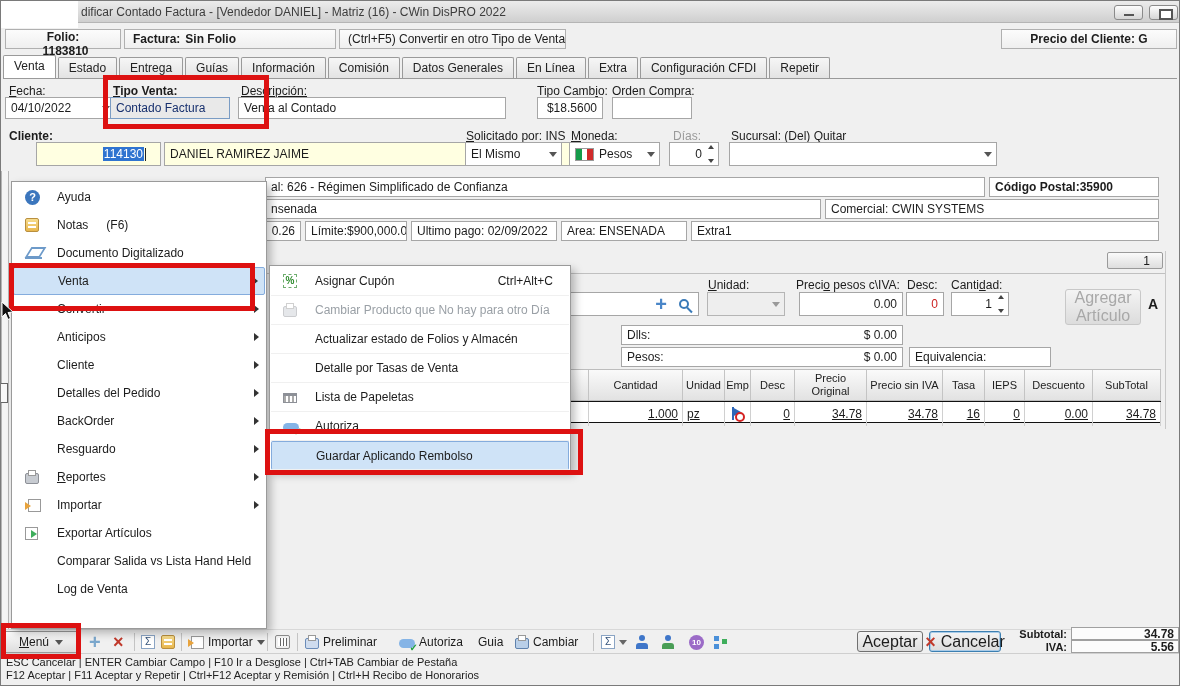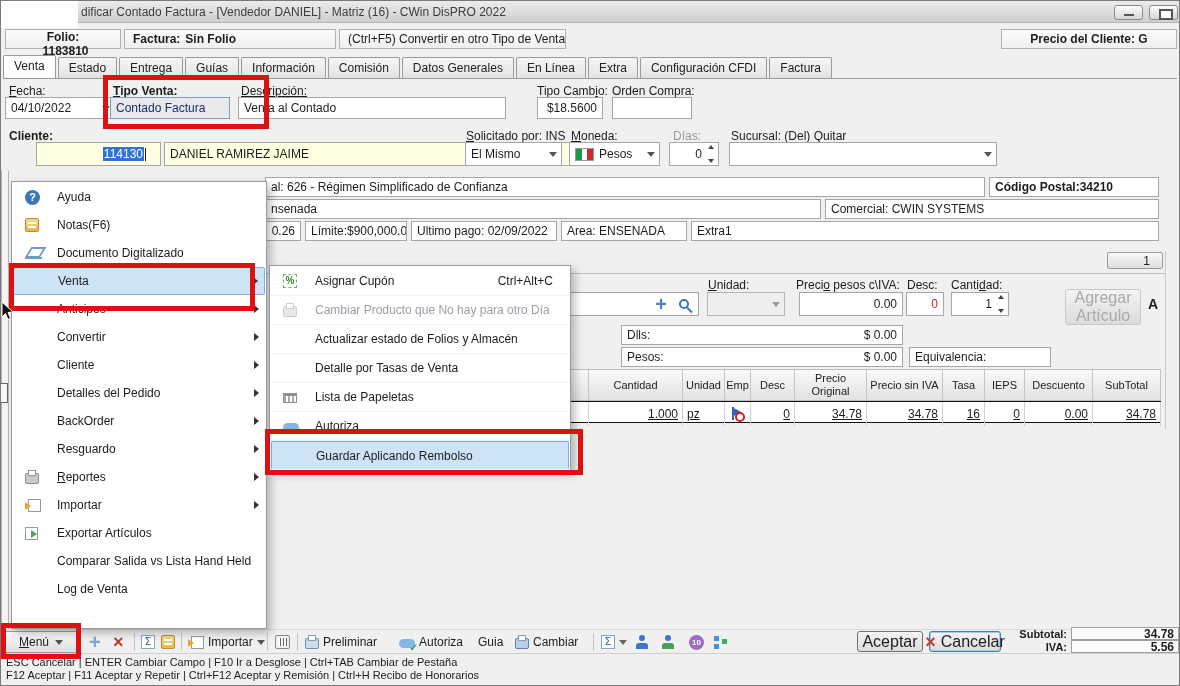--- a/index.html
+++ b/index.html
@@ -105,21 +105,21 @@
     box-shadow:8px 3px 0 #3fae5c,0 8px 0 #4a90d9;}
 
   
   .popup{position:absolute;background:#fff;border:1px solid #9a9a9a;box-shadow:4px 4px 8px rgba(0,0,0,.25);z-index:50;}
   .menu-item{display:flex;align-items:center;padding:0 6px 0 12px;position:relative;}
   #menu-list .menu-item{height:28px;}
   #submenu-list .menu-item{height:29px;border-bottom:1px solid #f0f0f0;}
   .mi-icon{width:24px;display:flex;justify-content:flex-start;align-items:center;flex:none;}
   .mi-label{margin-left:8px;white-space:nowrap;}
   .mi-short{margin-left:auto;padding-right:10px;white-space:nowrap;}
-  .mi-short.inline{margin-left:0;padding-right:0;}
+  .mi-short.inline{margin-left:18px;padding-right:0;}
   .mi-arrow{margin-left:auto;width:0;height:0;border:4px solid transparent;border-left:5px solid #333;border-right:none;}
   .menu-item.hl{background:#cfe3f7;border:1px solid #84acdd;border-radius:2px;}
   .menu-item.dis{color:#9aa0a6;}
 
   
   .grid-h{display:flex;height:32px;background:linear-gradient(#fafafa,#e2e2e2);border-top:1px solid #bdbdbd;border-bottom:1px solid #bdbdbd;}
   .grid-h .cell{border-right:1px solid #c4c4c4;font-size:11px;display:flex;align-items:center;justify-content:center;
     text-align:center;line-height:1.15;padding:1px 2px;}
   .grid-r{display:flex;height:22px;background:#fff;border-top:1.5px solid #111;border-bottom:1.5px solid #111;}
   .grid-r .cell{border-right:1px solid #d0d0d0;font-size:12px;display:flex;align-items:center;padding:12px 4px;text-decoration:underline;}
@@ -182,21 +182,21 @@
       <div class="tab active">Venta</div>
       <div class="tab">Estado</div>
       <div class="tab">Entrega</div>
       <div class="tab">Guías</div>
       <div class="tab">Información</div>
       <div class="tab">Comisión</div>
       <div class="tab">Datos Generales</div>
       <div class="tab">En Línea</div>
       <div class="tab">Extra</div>
       <div class="tab">Configuración CFDI</div>
-      <div class="tab">Factura</div>
+      <div class="tab">Repetir</div>
     </div>
 
   <div class="lbl" style="left:8px;top:83px;"><u>F</u>echa:</div>
   <div class="field" style="left:4px;top:96px;width:110px;height:22px;">
     <span>04/10/2022</span>
     <span class="tri-down combo-arrow"></span>
   </div>
   <div class="lbl bold" style="left:112px;top:83px;font-weight:bold;"><u>T</u>ipo Venta:</div>
   <div class="field dis" style="left:109px;top:96px;width:120px;height:22px;">
     <span>Contado Factura</span>
@@ -247,21 +247,21 @@
   <div class="lbl" style="left:730px;top:128px;">Sucursal: (Del) Quitar</div>
   <div class="field" style="left:728px;top:141px;width:268px;height:24px;">
     <span class="tri-down combo-arrow"></span>
   </div>
 
   <div class="field" style="left:264px;top:176px;width:720px;height:20px;">
     <span>al: 626 - Régimen Simplificado de Confianza</span>
   </div>
   <div class="field bold" style="left:988px;top:176px;width:170px;height:20px;font-weight:bold;">
     <span>Código Postal:</span>
-    <b>34210</b>
+    <b>35900</b>
   </div>
   <div class="field" style="left:264px;top:198px;width:556px;height:20px;">
     <span>nsenada</span>
   </div>
   <div class="field" style="left:824px;top:198px;width:334px;height:20px;">
     <span>Comercial: CWIN SYSTEMS</span>
   </div>
   <div class="field right" style="left:240px;top:220px;width:60px;height:20px;">
     <span>0.26</span>
   </div>
@@ -383,26 +383,26 @@
         </span>
         <span class="mi-label">Documento Digitalizado</span>
       </div>
       <div class="menu-item hl">
         <span class="mi-icon"></span>
         <span class="mi-label">Venta</span>
         <span class="mi-arrow"></span>
       </div>
       <div class="menu-item">
         <span class="mi-icon"></span>
+        <span class="mi-label">Convertir</span>
+        <span class="mi-arrow"></span>
+      </div>
+      <div class="menu-item">
+        <span class="mi-icon"></span>
         <span class="mi-label">Anticipos</span>
-        <span class="mi-arrow"></span>
-      </div>
-      <div class="menu-item">
-        <span class="mi-icon"></span>
-        <span class="mi-label">Convertir</span>
         <span class="mi-arrow"></span>
       </div>
       <div class="menu-item">
         <span class="mi-icon"></span>
         <span class="mi-label">Cliente</span>
         <span class="mi-arrow"></span>
       </div>
       <div class="menu-item">
         <span class="mi-icon"></span>
         <span class="mi-label">Detalles del Pedido</span>

